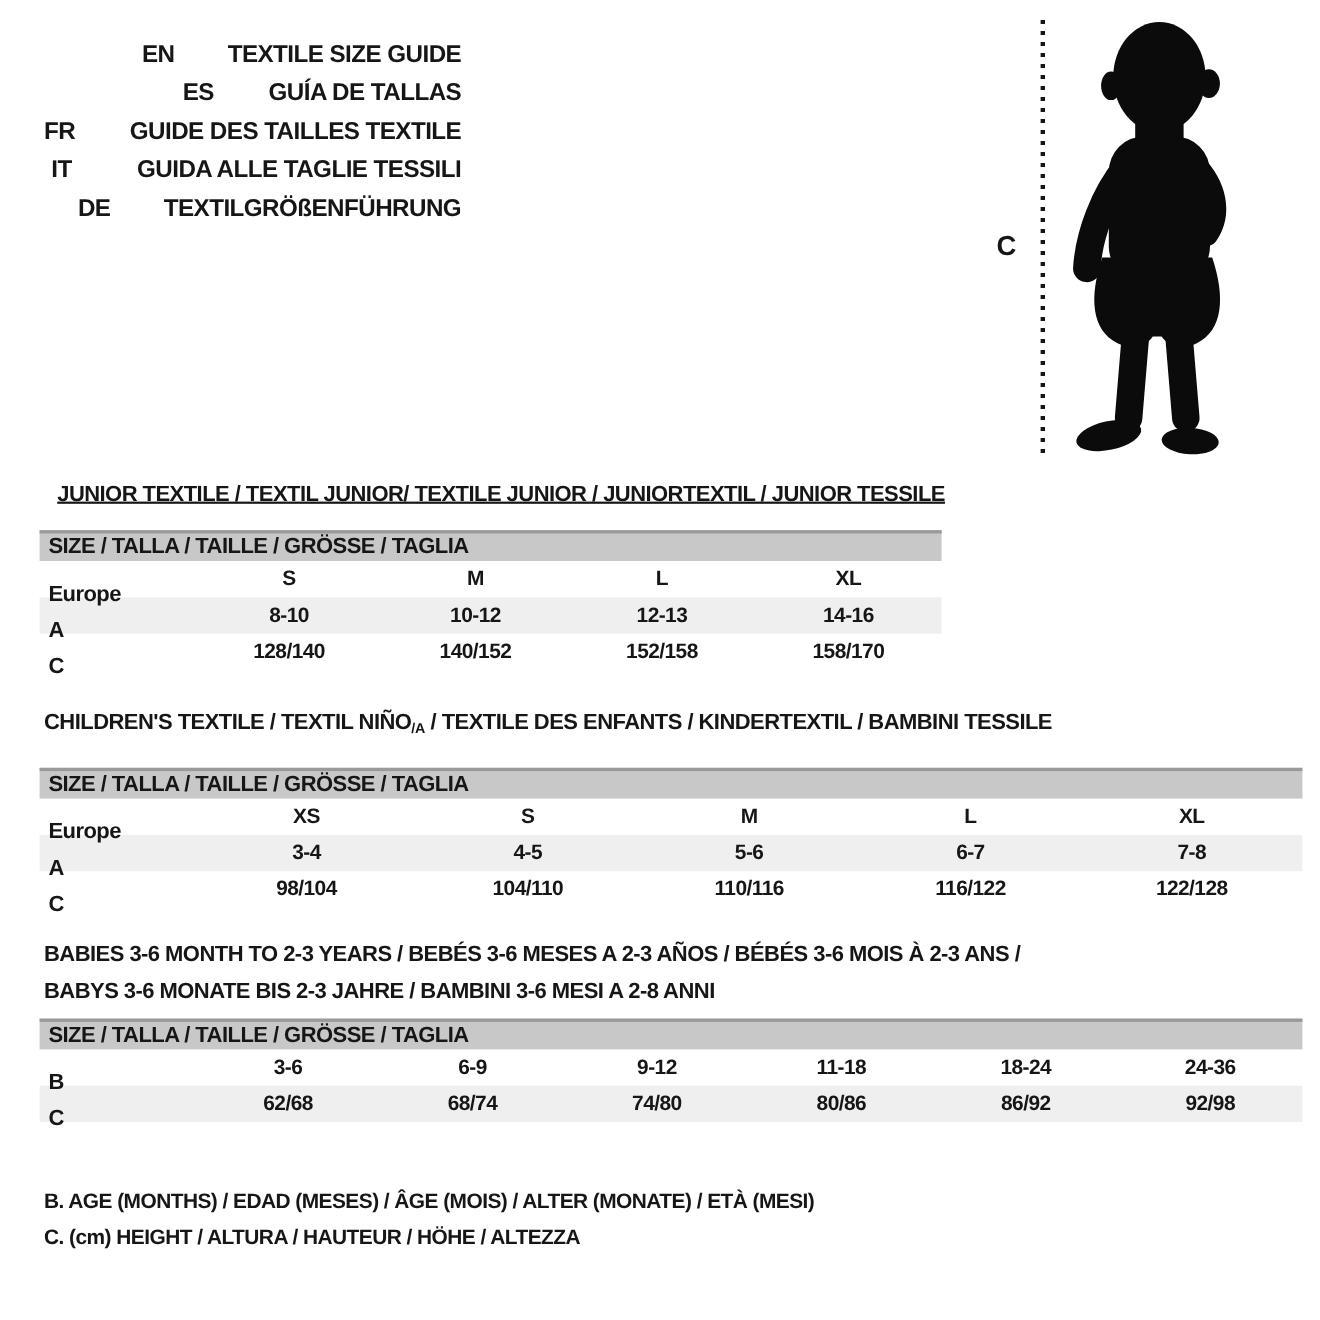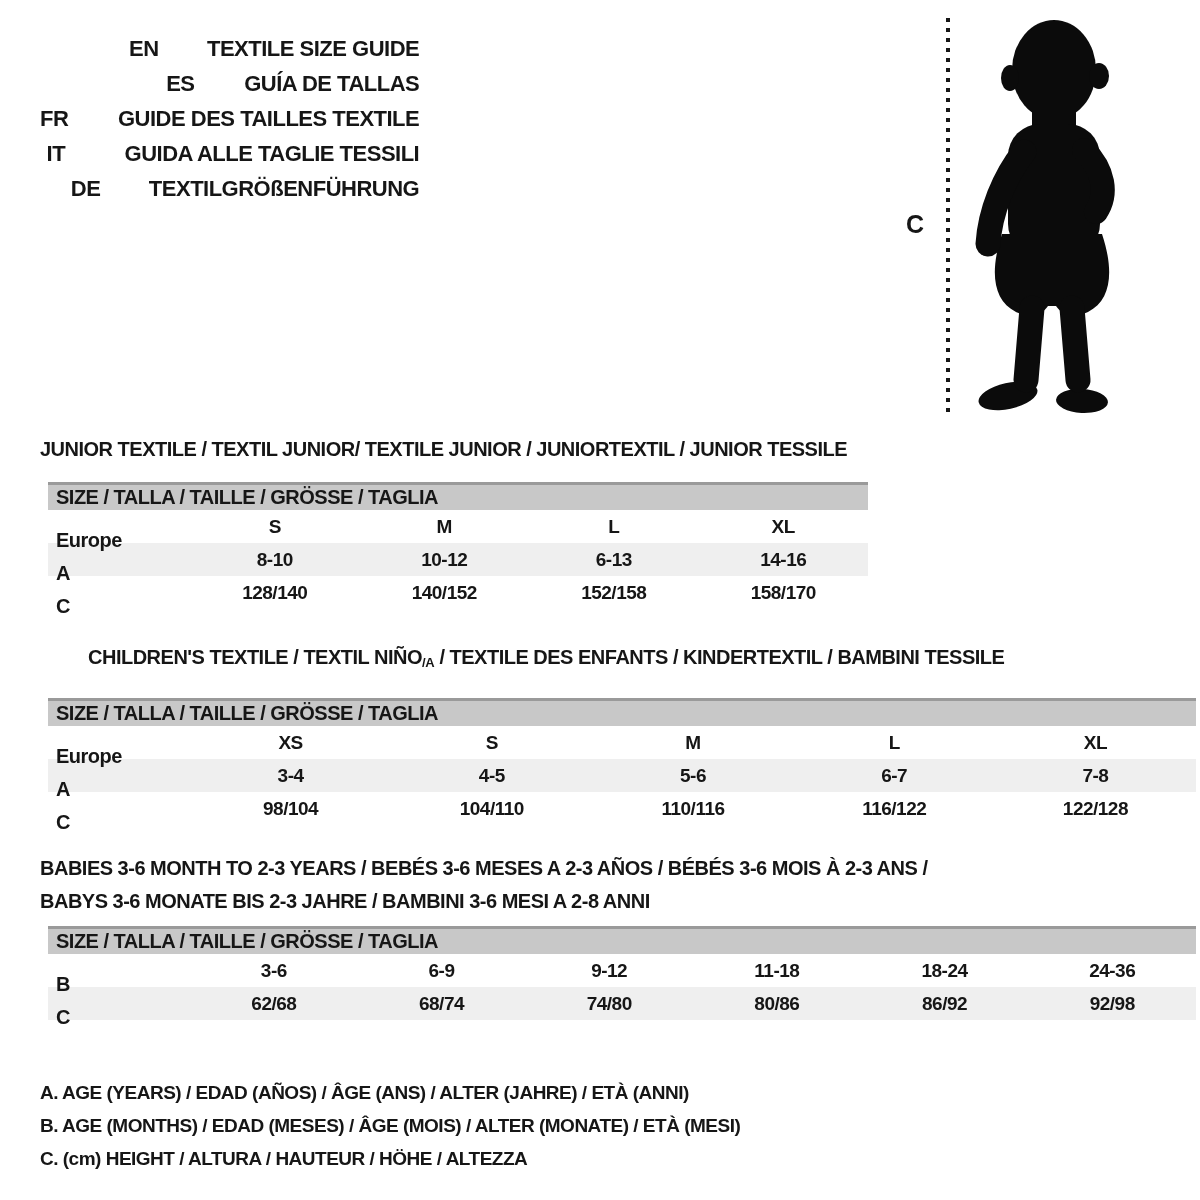--- a/index.html
+++ b/index.html
@@ -23,27 +23,27 @@
   
   .dash-line{
     left:946px;top:18px;width:4px;height:398px;
     background:repeating-linear-gradient(to bottom,var(--ink) 0 4px,transparent 4px 10px);
   }
   .fig-c{left:906px;top:210px;font-size:25px;}
   .baby-svg{left:966px;top:12px;width:172px;height:410px;}
 
   
   .section-title{font-size:20px;white-space:nowrap;}
-  #junior-title{left:40px;top:438px;}
-  #children-title{left:40px;top:646px;margin-left:48px;}
+  #junior-title{left:52px;top:438px;text-decoration:underline;}
+  #children-title{left:40px;top:646px;}
   #babies-title{left:40px;top:852px;line-height:33px;}
   .subsm{font-size:13px;vertical-align:-3px;letter-spacing:-0.3px;}
 
   
-  .size-table{left:48px;}
+  .size-table{left:36px;}
   #junior-table{top:482px;width:820px;}
   #children-table{top:698px;width:1148px;}
   #babies-table{top:926px;width:1148px;}
   .size-bar{
     height:28px;border-top:3px solid var(--bar_border);background:var(--bar_bg);
     font-size:20px;line-height:24px;padding-left:8px;white-space:nowrap;
   }
   .t-row{display:flex;height:33px;align-items:center;font-size:19px;}
   .t-row.stripe{background:var(--stripe);}
   .t-label{width:142px;flex:0 0 142px;padding-left:8px;font-size:20px;margin-top:28px;}
@@ -106,21 +106,21 @@
     <span class="t-label">Europe</span>
     <span class="t-cell">S</span>
     <span class="t-cell">M</span>
     <span class="t-cell">L</span>
     <span class="t-cell">XL</span>
   </div>
   <div class="t-row stripe">
     <span class="t-label">A</span>
     <span class="t-cell">8-10</span>
     <span class="t-cell">10-12</span>
-    <span class="t-cell">6-13</span>
+    <span class="t-cell">12-13</span>
     <span class="t-cell">14-16</span>
   </div>
   <div class="t-row">
     <span class="t-label">C</span>
     <span class="t-cell">128/140</span>
     <span class="t-cell">140/152</span>
     <span class="t-cell">152/158</span>
     <span class="t-cell">158/170</span>
   </div>
 </div>
@@ -174,16 +174,15 @@
     <span class="t-cell">62/68</span>
     <span class="t-cell">68/74</span>
     <span class="t-cell">74/80</span>
     <span class="t-cell">80/86</span>
     <span class="t-cell">86/92</span>
     <span class="t-cell">92/98</span>
   </div>
 </div>
 
 <footer class="abs legend">
-  <div>A. AGE (YEARS) / EDAD (AÑOS) / ÂGE (ANS) / ALTER (JAHRE) / ETÀ (ANNI)</div>
   <div>B. AGE (MONTHS) / EDAD (MESES) / ÂGE (MOIS) / ALTER (MONATE) / ETÀ (MESI)</div>
   <div>C. (cm) HEIGHT / ALTURA / HAUTEUR / HÖHE / ALTEZZA</div>
 </footer>
 
 </body></html>

